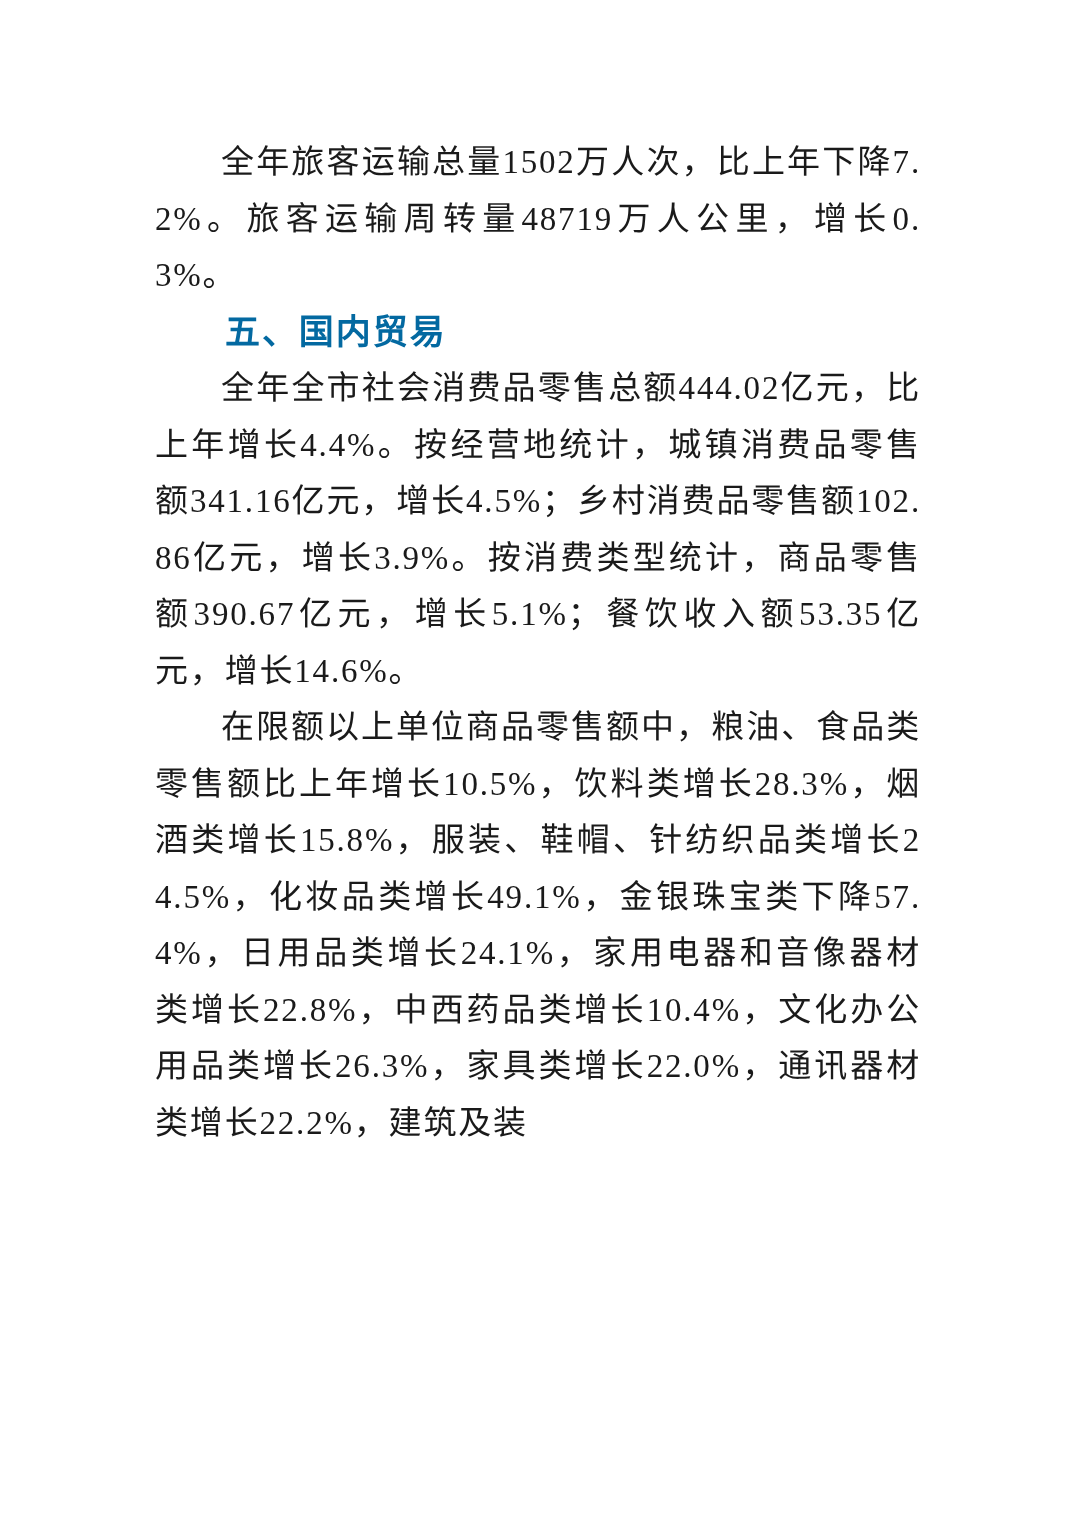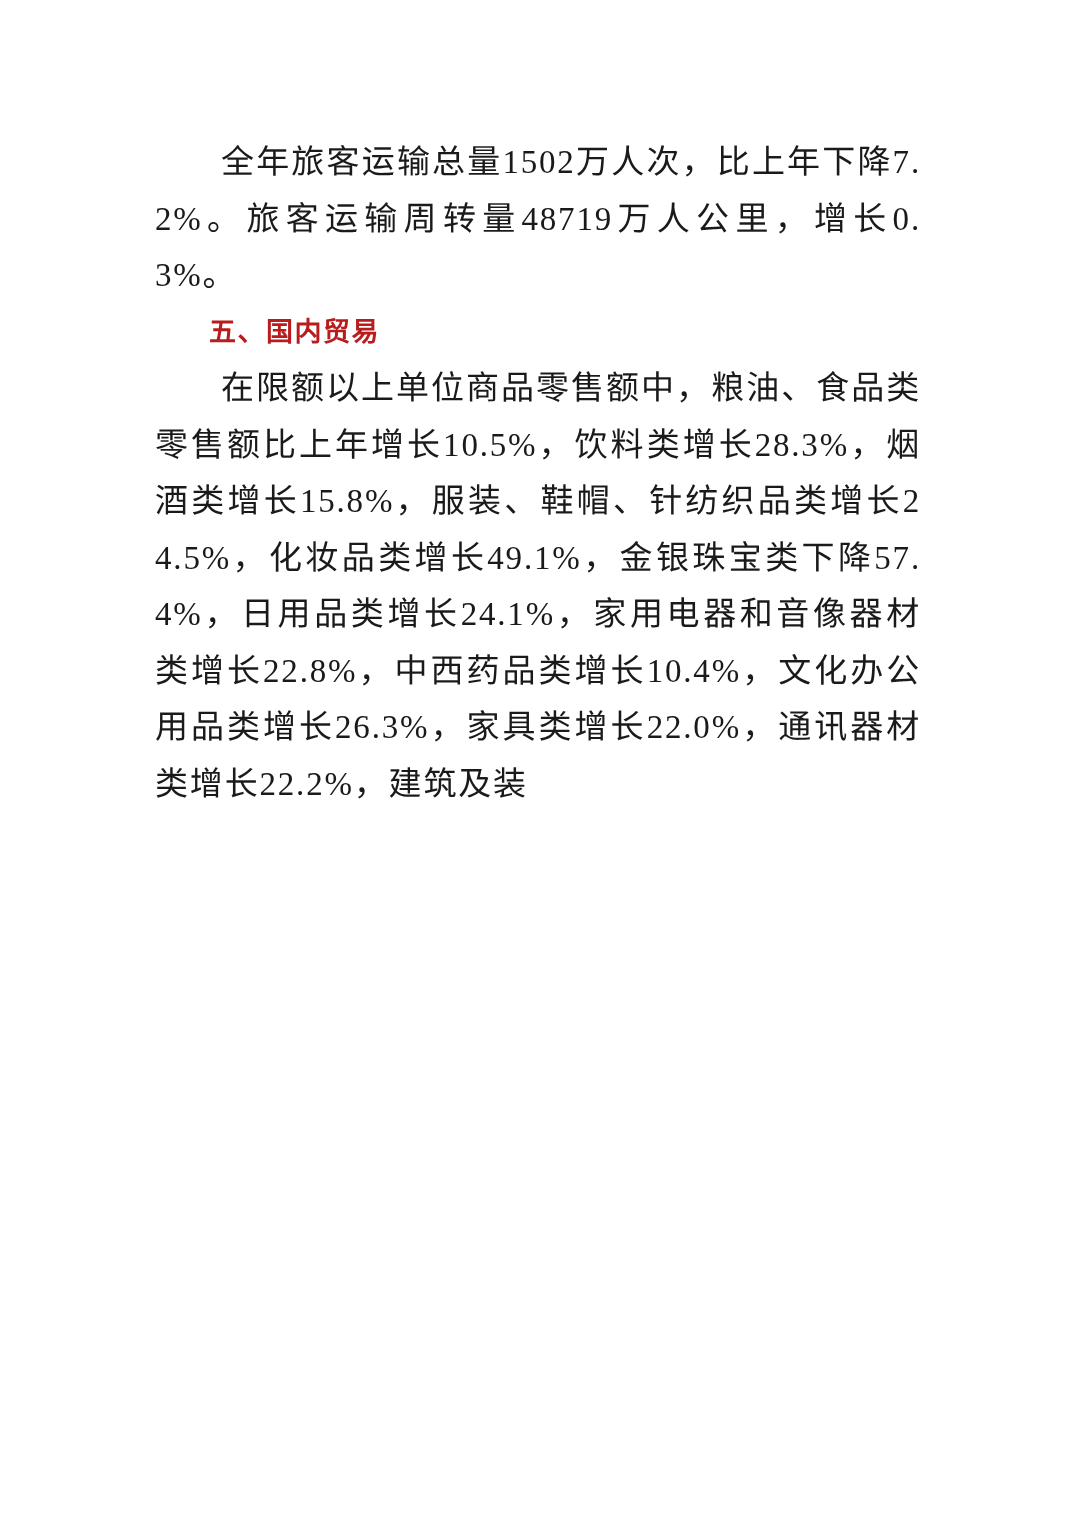--- a/index.html
+++ b/index.html
@@ -36,31 +36,32 @@
     letter-spacing: 0.055em;
     text-align: justify;
     text-justify: inter-ideograph;
     text-indent: 2em;
     word-break: break-all;
     color: #1a1a1a;
   }
   .heading {
     margin: 0;
     padding: 0;
-    font-size: 27px;
+    font-size: 35px;
     line-height: 56.5px;
     letter-spacing: 0.055em;
     text-indent: 2em;
     font-weight: bold;
     font-family: "Liberation Sans", "DejaVu Sans", sans-serif;
-    color: #b91c1c;
+    color: #0369a1;
   }
 </style>
 </head>
 <body>
 
 <div class="page">
   <div class="content">
     <p class="para">全年旅客运输总量1502万人次，比上年下降7.2%。旅客运输周转量48719万人公里，增长0.3%。</p>
     <h2 class="heading">五、国内贸易</h2>
+    <p class="para">全年全市社会消费品零售总额444.02亿元，比上年增长4.4%。按经营地统计，城镇消费品零售额341.16亿元，增长4.5%；乡村消费品零售额102.86亿元，增长3.9%。按消费类型统计，商品零售额390.67亿元，增长5.1%；餐饮收入额53.35亿元，增长14.6%。</p>
     <p class="para">在限额以上单位商品零售额中，粮油、食品类零售额比上年增长10.5%，饮料类增长28.3%，烟酒类增长15.8%，服装、鞋帽、针纺织品类增长24.5%，化妆品类增长49.1%，金银珠宝类下降57.4%，日用品类增长24.1%，家用电器和音像器材类增长22.8%，中西药品类增长10.4%，文化办公用品类增长26.3%，家具类增长22.0%，通讯器材类增长22.2%，建筑及装</p>
   </div>
 </div>
 
 </body></html>

